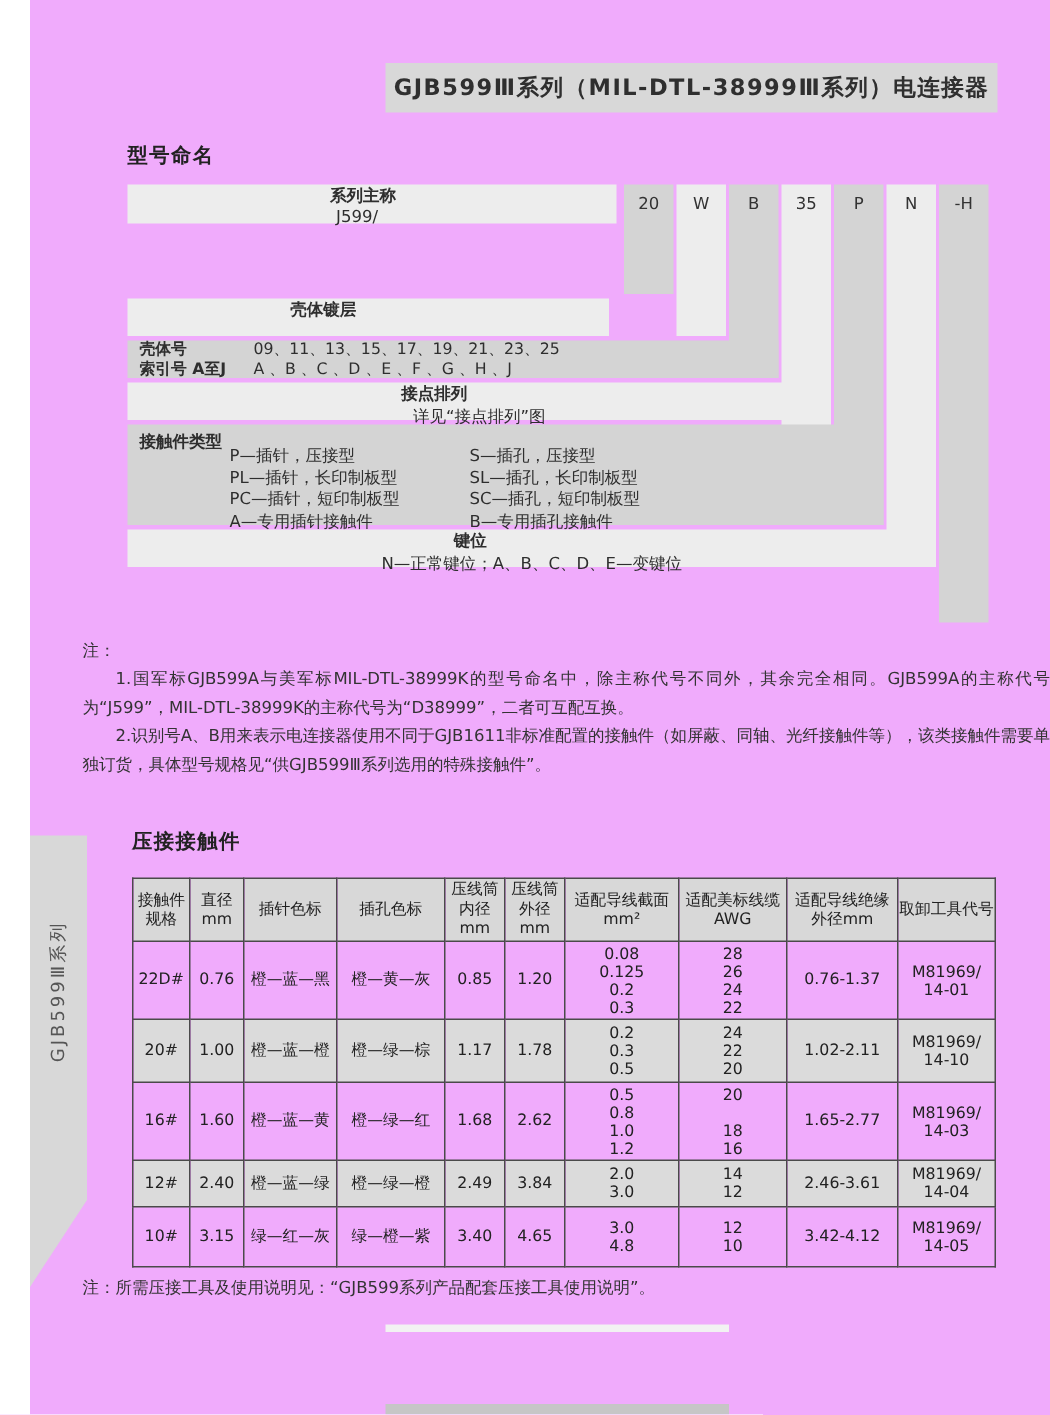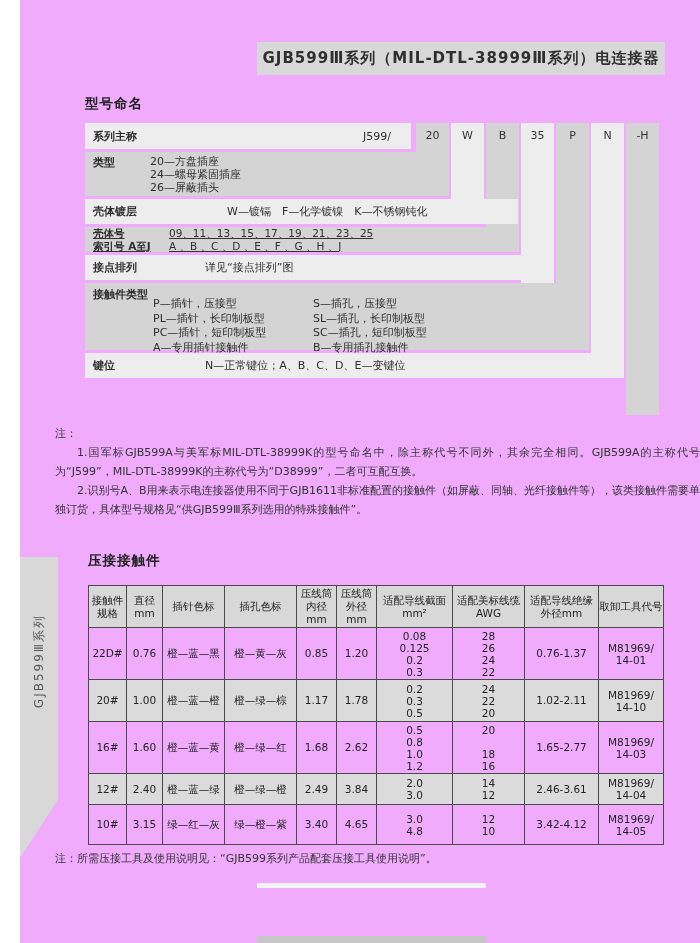--- a/index.html
+++ b/index.html
@@ -14,34 +14,34 @@
   
   .sec-title{position:absolute;font-size:13.5px;font-weight:bold;color:#222;letter-spacing:1px;}
   #naming-title{left:65px;top:95px;}
   #crimp-title{left:68px;top:552px;}
 
   
   #diagram{position:absolute;left:65px;top:123px;width:577px;height:292px;font-size:11px;}
   .strip{position:absolute;top:0;width:33px;text-align:center;line-height:26px;color:#333;}
   .strip.dark{background:#d4d4d4;}
   .strip.light{background:#ededed;}
-  .drow{position:absolute;left:0;box-sizing:border-box;}
+  .drow{position:absolute;left:0;box-sizing:border-box;flex-direction:column;}
   .drow.dark{background:#d4d4d4;}
   .drow.light{background:#ededed;}
   .dlabel{font-weight:bold;color:#2e2e2e;padding-left:8px;white-space:nowrap;}
   .dline{color:#2e2e2e;white-space:nowrap;}
   .single{display:flex;align-items:center;}
   .single .dlabel{width:112px;}
   .r1{top:0;height:26px;width:326px;display:flex;align-items:center;justify-content:space-between;padding-right:20px;}
   .r2{top:29px;height:44px;width:364px;}
   .r2 .dlabel{position:absolute;top:3px;}
   .r2 .dcontent{margin-left:65px;padding-top:3px;line-height:13px;}
-  .r3{top:76px;height:25px;width:433px;gap:22px;}
+  .r3{top:76px;height:25px;width:321px;gap:22px;}
   .r4{top:104px;height:25px;width:434px;font-size:10.5px;}
-  .r4 .pair{display:flex;line-height:12.5px;text-decoration:underline;}
+  .r4 .pair{display:flex;line-height:12.5px;}
   .r4 .dlabel{width:76px;}
   .r5{top:132px;height:25px;width:469px;}
   .r6{top:160px;height:67px;width:504px;}
   .r6 .dlabel{position:absolute;top:4px;}
   .r6 .cols{margin-left:68px;padding-top:14px;display:flex;line-height:14.5px;}
   .r6 .colL{width:160px;}
   .r7{top:230px;height:25px;width:539px;}
   .r8{top:258px;height:34px;width:574px;}
   .r8 .dlabel{padding-top:2px;}
   .r8 .dcontent{margin-left:65px;line-height:14px;}
@@ -92,28 +92,20 @@
     <div class="strip light" style="left:436px;height:199px;">35</div>
     <div class="strip dark" style="left:471px;height:227px;">P</div>
     <div class="strip light" style="left:506px;height:255px;">N</div>
     <div class="strip dark" style="left:541px;height:292px;">-H</div>
 
     <div class="drow light r1">
       <span class="dlabel">系列主称</span>
       <span class="dline">J599/</span>
     </div>
 
-    <div class="drow dark r2">
-      <span class="dlabel">类型</span>
-      <div class="dcontent">
-        <div class="dline">20—方盘插座</div>
-        <div class="dline">24—螺母紧固插座</div>
-        <div class="dline">26—屏蔽插头</div>
-      </div>
-    </div>
 
     <div class="drow light r3 single">
       <span class="dlabel">壳体镀层</span>
       <span class="dline">W—镀镉　F—化学镀镍　K—不锈钢钝化</span>
     </div>
 
     <div class="drow dark r4">
       <div class="pair">
         <span class="dlabel">壳体号</span>
         <span class="dline">09、11、13、15、17、19、21、23、25</span>

